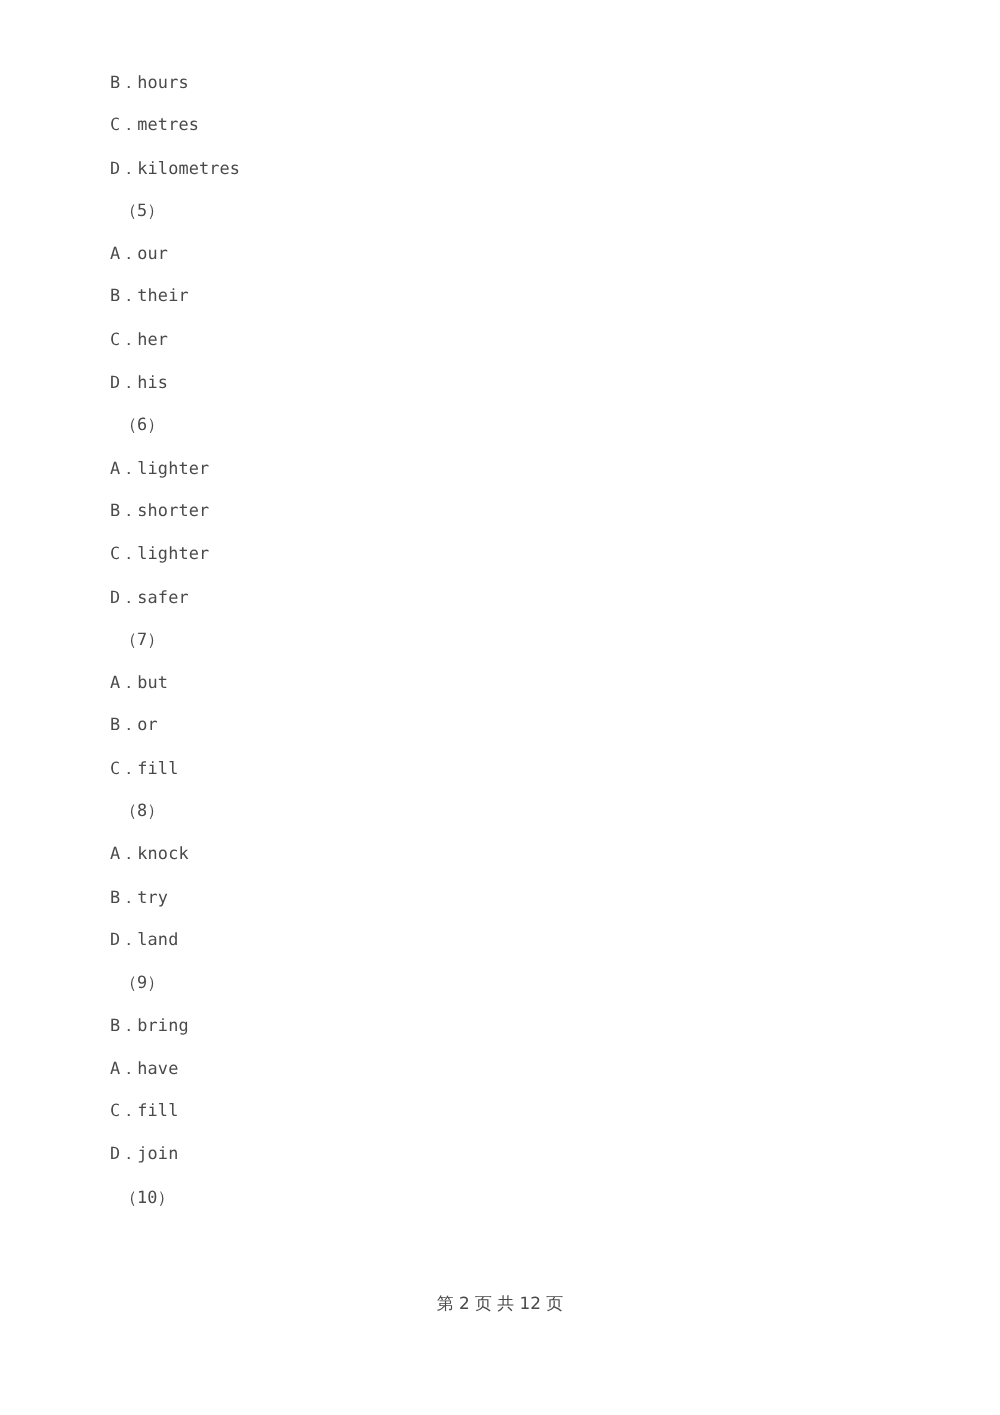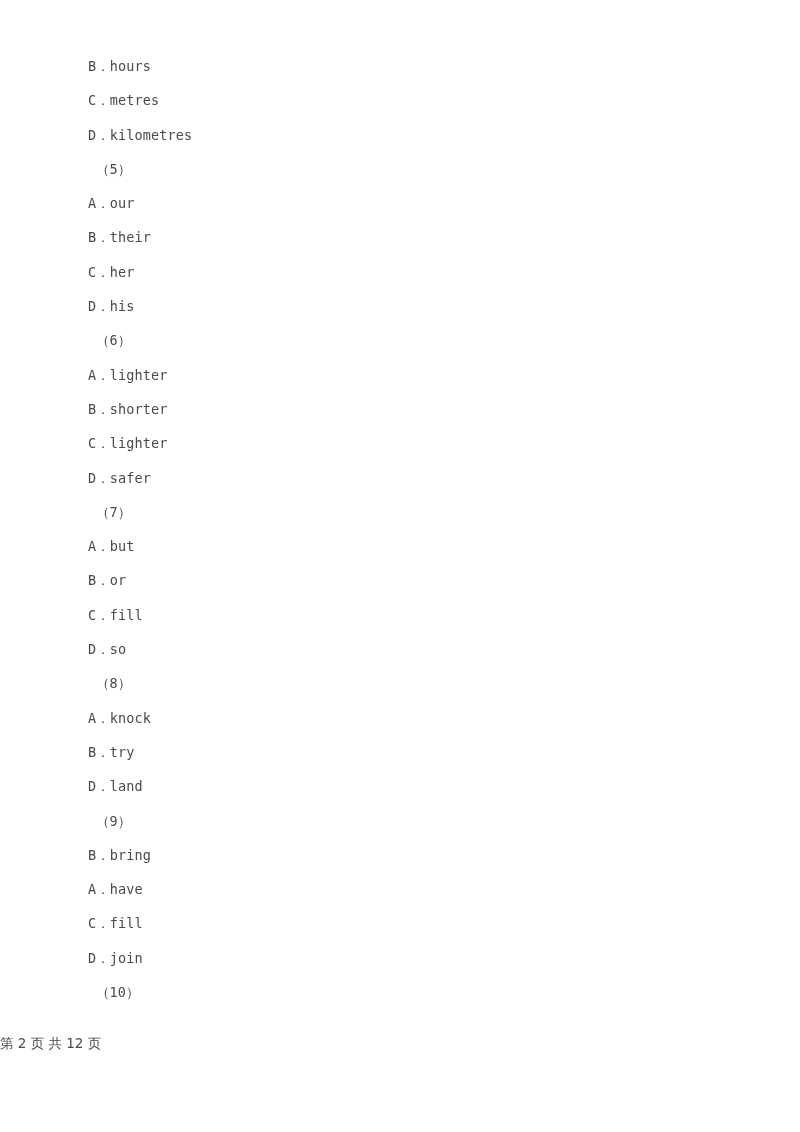--- a/index.html
+++ b/index.html
@@ -48,20 +48,21 @@
 
   .line.qnum {
     padding-left: 8px;
   }
 
   #footer {
     position: absolute;
     left: 0;
     top: 1031px;
     width: 800px;
+    text-align: center;
     color: #4a4a4a;
     font-size: 13.5px;
     line-height: 24px;
     white-space: pre;
     font-family: "DejaVu Sans", "Liberation Sans", sans-serif;
   }
 </style>
 </head>
 <body>
 
@@ -77,21 +78,20 @@
       <div class="line option">D．his</div>
       <div class="line qnum">（6）</div>
       <div class="line option">A．lighter</div>
       <div class="line option">B．shorter</div>
       <div class="line option">C．lighter</div>
       <div class="line option">D．safer</div>
       <div class="line qnum">（7）</div>
       <div class="line option">A．but</div>
       <div class="line option">B．or</div>
       <div class="line option">C．fill</div>
-      <div class="line option">D．so</div>
       <div class="line qnum">（8）</div>
       <div class="line option">A．knock</div>
       <div class="line option">B．try</div>
       <div class="line option">D．land</div>
       <div class="line qnum">（9）</div>
       <div class="line option">B．bring</div>
       <div class="line option">A．have</div>
       <div class="line option">C．fill</div>
       <div class="line option">D．join</div>
       <div class="line qnum">（10）</div>

